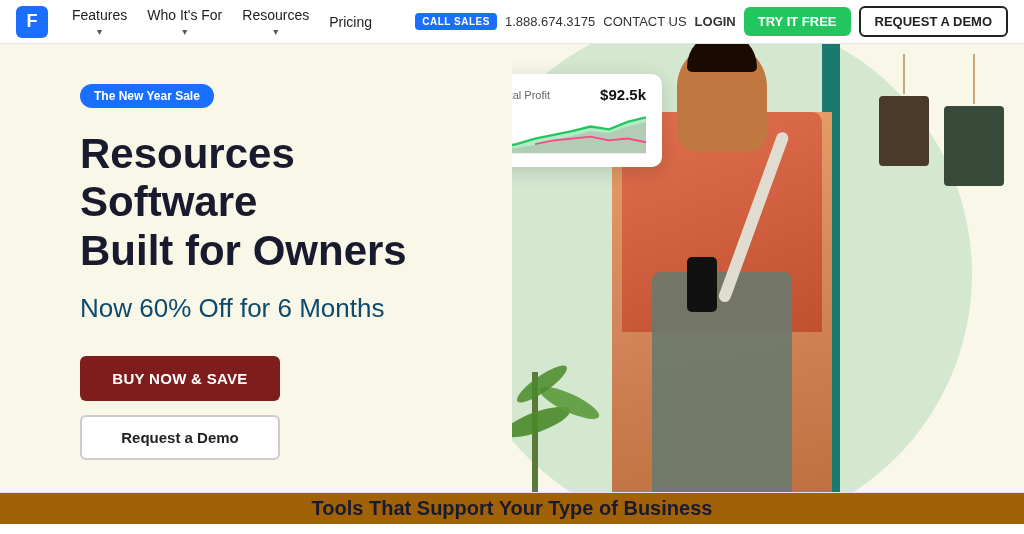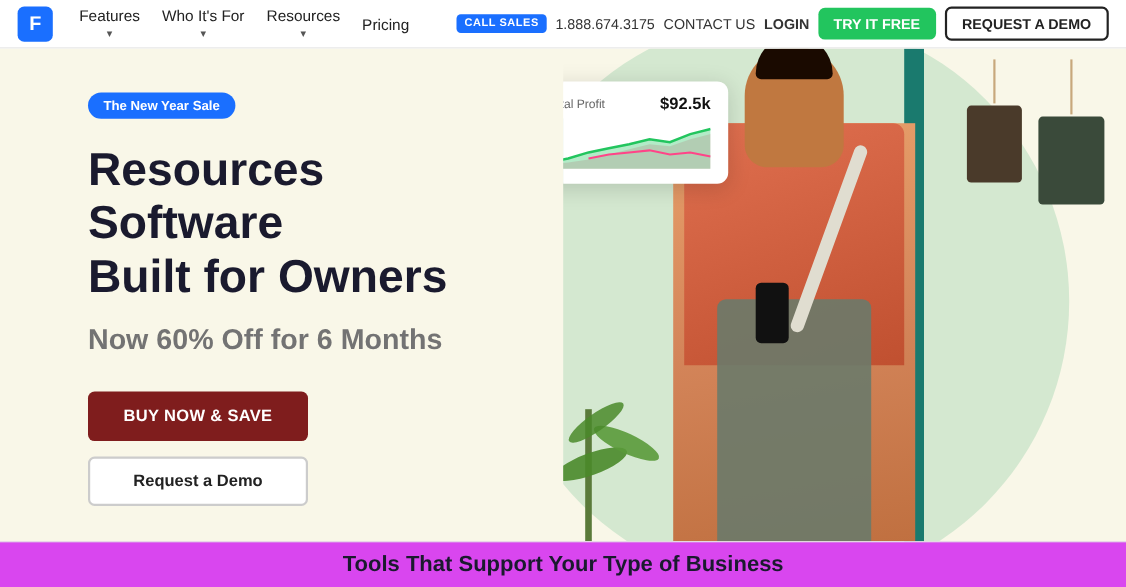--- a/index.html
+++ b/index.html
@@ -51,21 +51,21 @@
     .sale-badge {
       display: inline-block; background: #1a6fff; color: #fff;
       font-size: 12px; font-weight: 600; padding: 5px 14px; border-radius: 20px;
       margin-bottom: 22px; width: fit-content;
     }
     .hero-title {
       font-size: 42px; font-weight: 800; color: #1a1a2e; line-height: 1.15;
       margin-bottom: 18px;
     }
     .hero-subtitle {
-      font-size: 26px; font-weight: 700; color: #737373; margin-bottom: 32px;
+      font-size: 26px; font-weight: 400; color: #0c4a6e; margin-bottom: 32px;
     }
     .buy-now-btn {
       background: #7f1d1d; color: #fff; font-weight: 800; font-size: 15px;
       padding: 14px 28px; border-radius: 6px; border: none; cursor: pointer;
       width: 200px; margin-bottom: 14px; letter-spacing: 0.3px;
     }
     .request-demo-hero-btn {
       background: #fff; color: #222; font-weight: 600; font-size: 15px;
       padding: 12px 28px; border-radius: 6px; border: 2px solid #ccc; cursor: pointer;
       width: 200px;
@@ -99,22 +99,22 @@
       display: flex; justify-content: space-between; align-items: center;
       margin-bottom: 8px;
     }
     .profit-label { font-size: 11px; color: #666; }
     .profit-amount { font-size: 15px; font-weight: 800; color: #111; margin-left: 43px; }
     .profit-chart { position: relative; height: 44px; }
     .chart-svg { width: 100%; height: 44px; }
 
     
     .tools-section {
-      background: #d946ef;
-      height: 42px;
+      background: #a16207;
+      height: 32px;
       display: flex; align-items: center; justify-content: center;
       border-top: 1px solid #e5e5e5;
     }
     .tools-title {
       font-size: 20px; font-weight: 800; color: #1a1a2e;
     }
   </style>
 </head>
 <body>
 

